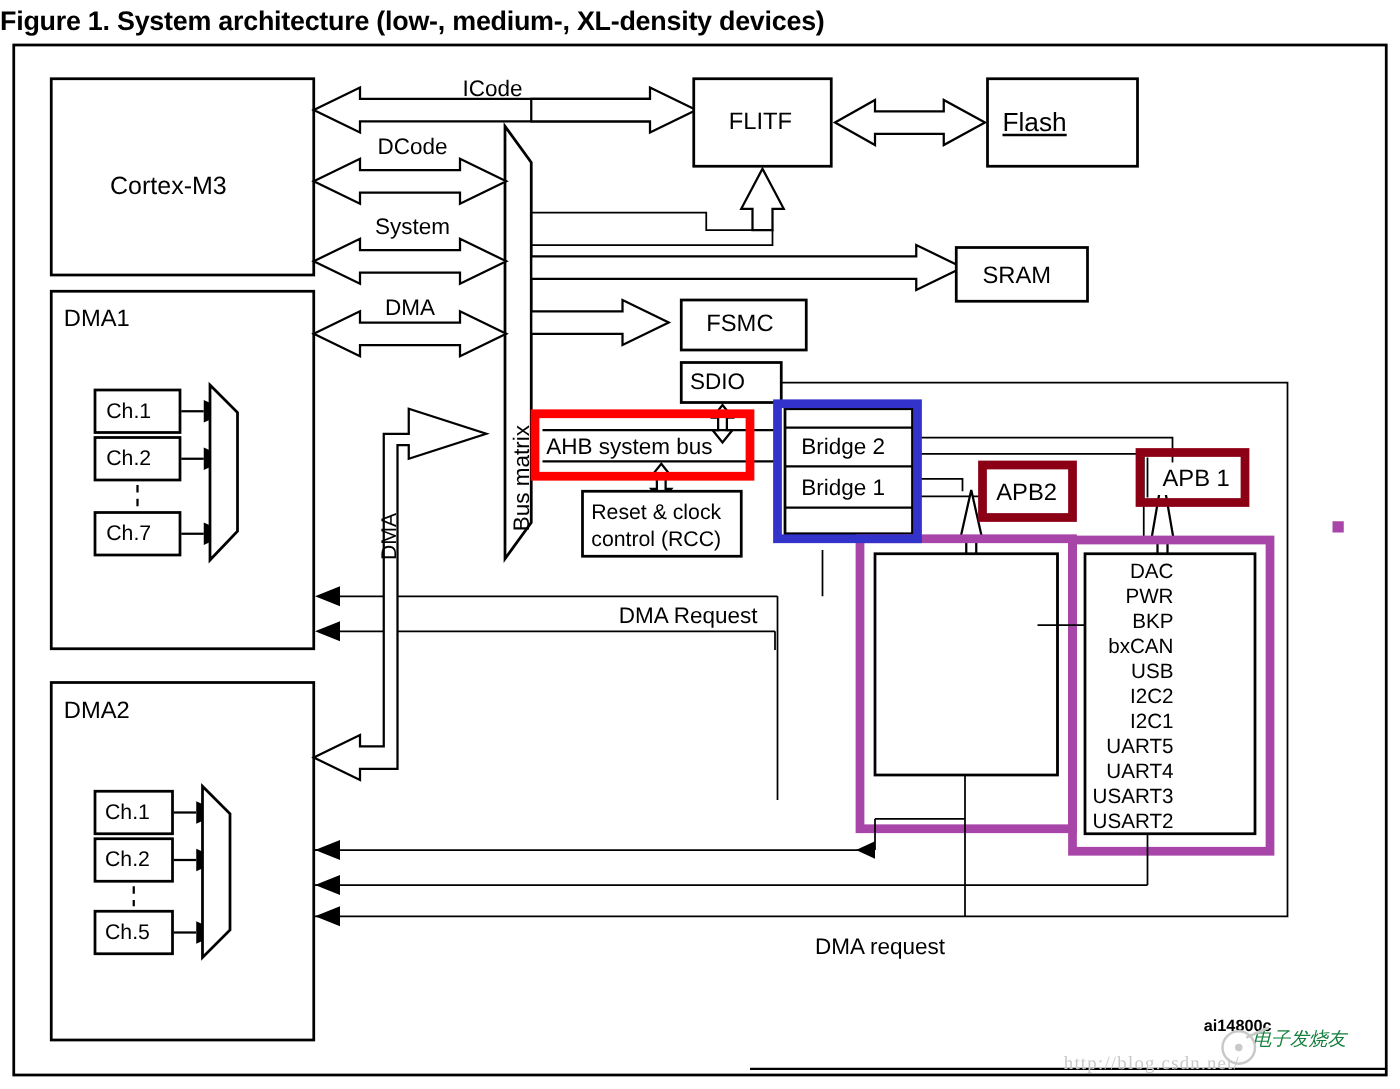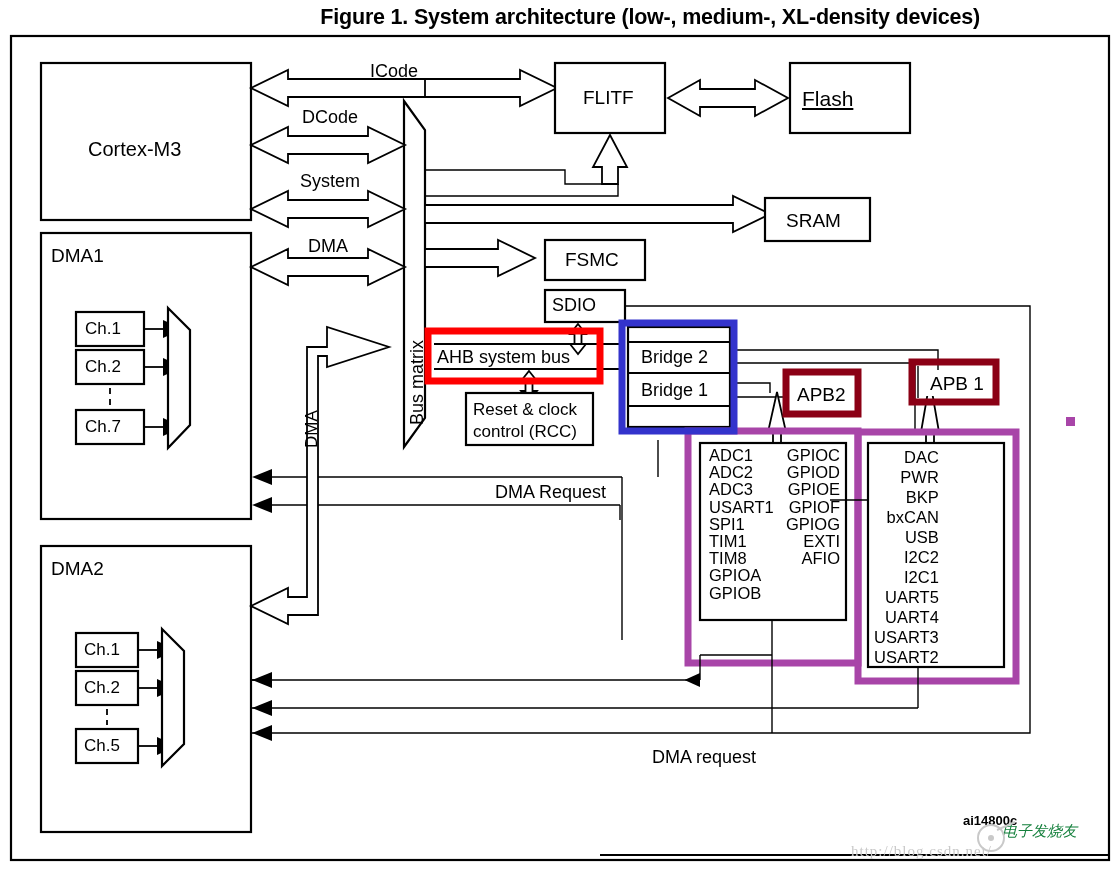--- a/index.html
+++ b/index.html
@@ -16,21 +16,21 @@
     width: 1120px;
     height: 871px;
     overflow: hidden;
     background: #ffffff;
   }
   #figure-title {
     position: absolute;
     left: 0;
     top: 5px;
     width: 980px;
-    text-align: right;
+    text-align: left;
     font-size: 21.5px;
     font-weight: bold;
     letter-spacing: -0.2px;
     white-space: nowrap;
   }
   svg.layer {
     position: absolute;
     left: 0;
     top: 0;
     width: 1120px;
@@ -261,40 +261,20 @@
 
   <div class="lbl" style="left:641px; top:348px; font-size:18px;">Bridge  2</div>
   <div class="lbl" style="left:641px; top:381px; font-size:18px;">Bridge  1</div>
 
   <div class="lbl" style="left:797px; top:385px; font-size:19px;">APB2</div>
   <div class="lbl" style="left:930px; top:374px; font-size:19px;">APB 1</div>
 
   <div class="lbl" style="left:495px; top:483px; font-size:18px;">DMA Request</div>
   <div class="lbl" style="left:652px; top:748px; font-size:18px;">DMA request</div>
 
-  <div id="apb2-left" style="position:absolute; left:709px; top:447px; font-size:16.5px; line-height:17.2px; text-align:left;">
-      <div>ADC1</div>
-      <div>ADC2</div>
-      <div>ADC3</div>
-      <div>USART1</div>
-      <div>SPI1</div>
-      <div>TIM1</div>
-      <div>TIM8</div>
-      <div>GPIOA</div>
-      <div>GPIOB</div>
-    </div>
-  <div id="apb2-right" style="position:absolute; left:760px; top:447px; width:80px; font-size:16.5px; line-height:17.2px; text-align:right;">
-      <div>GPIOC</div>
-      <div>GPIOD</div>
-      <div>GPIOE</div>
-      <div>GPIOF</div>
-      <div>GPIOG</div>
-      <div>EXTI</div>
-      <div>AFIO</div>
-    </div>
 
   <div id="apb1-left" style="position:absolute; left:874px; top:447px; font-size:16.5px; line-height:20px; text-align:right;">
       <div>DAC</div>
       <div>PWR</div>
       <div>BKP</div>
       <div>bxCAN</div>
       <div>USB</div>
       <div>I2C2</div>
       <div>I2C1</div>
       <div>UART5</div>

